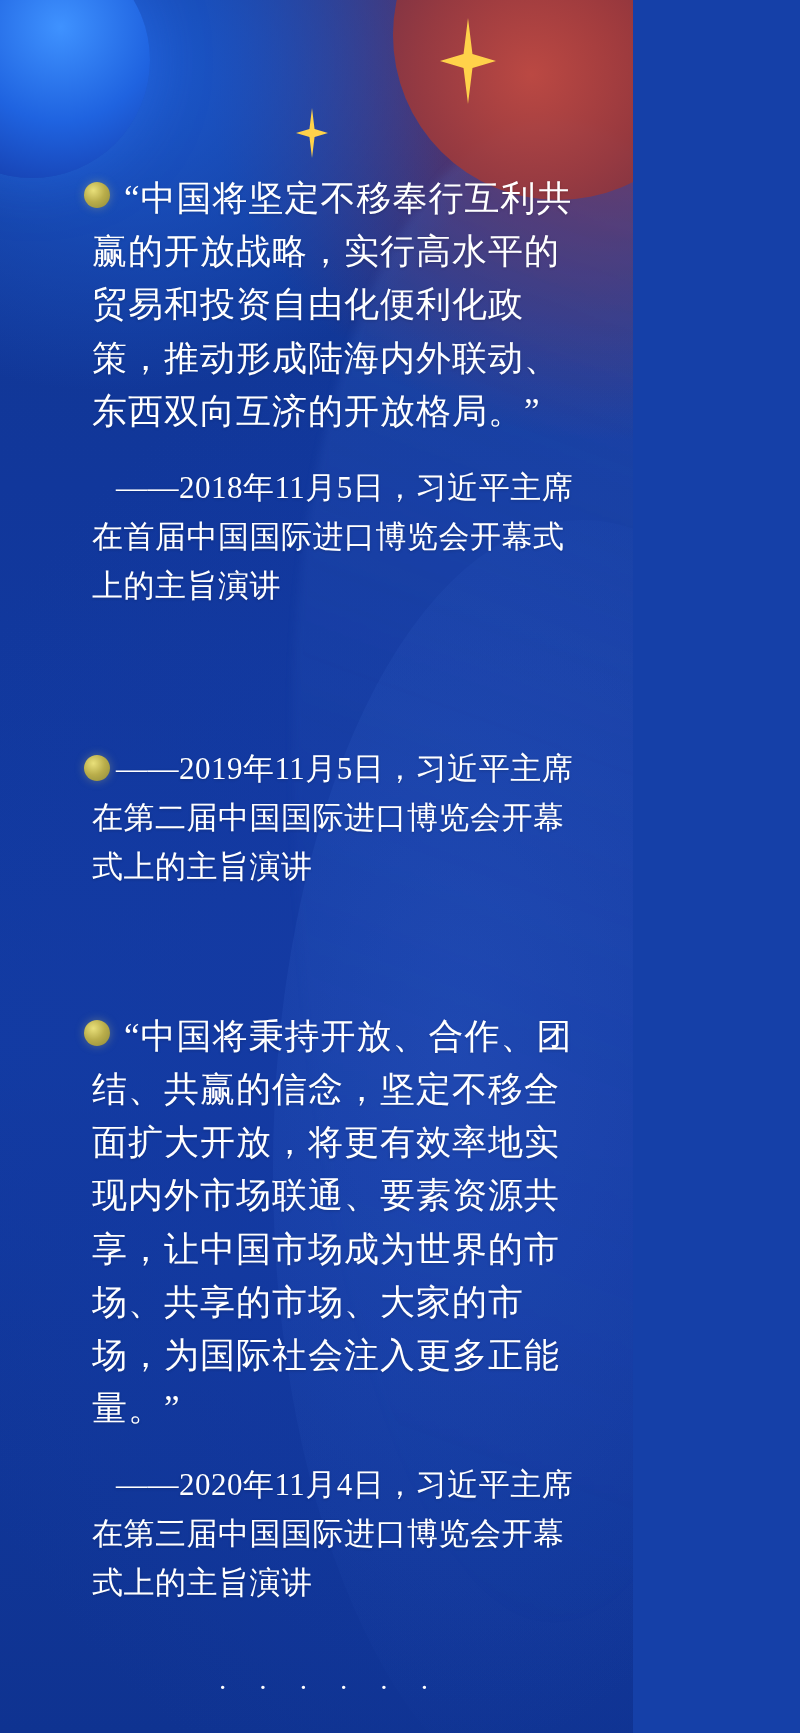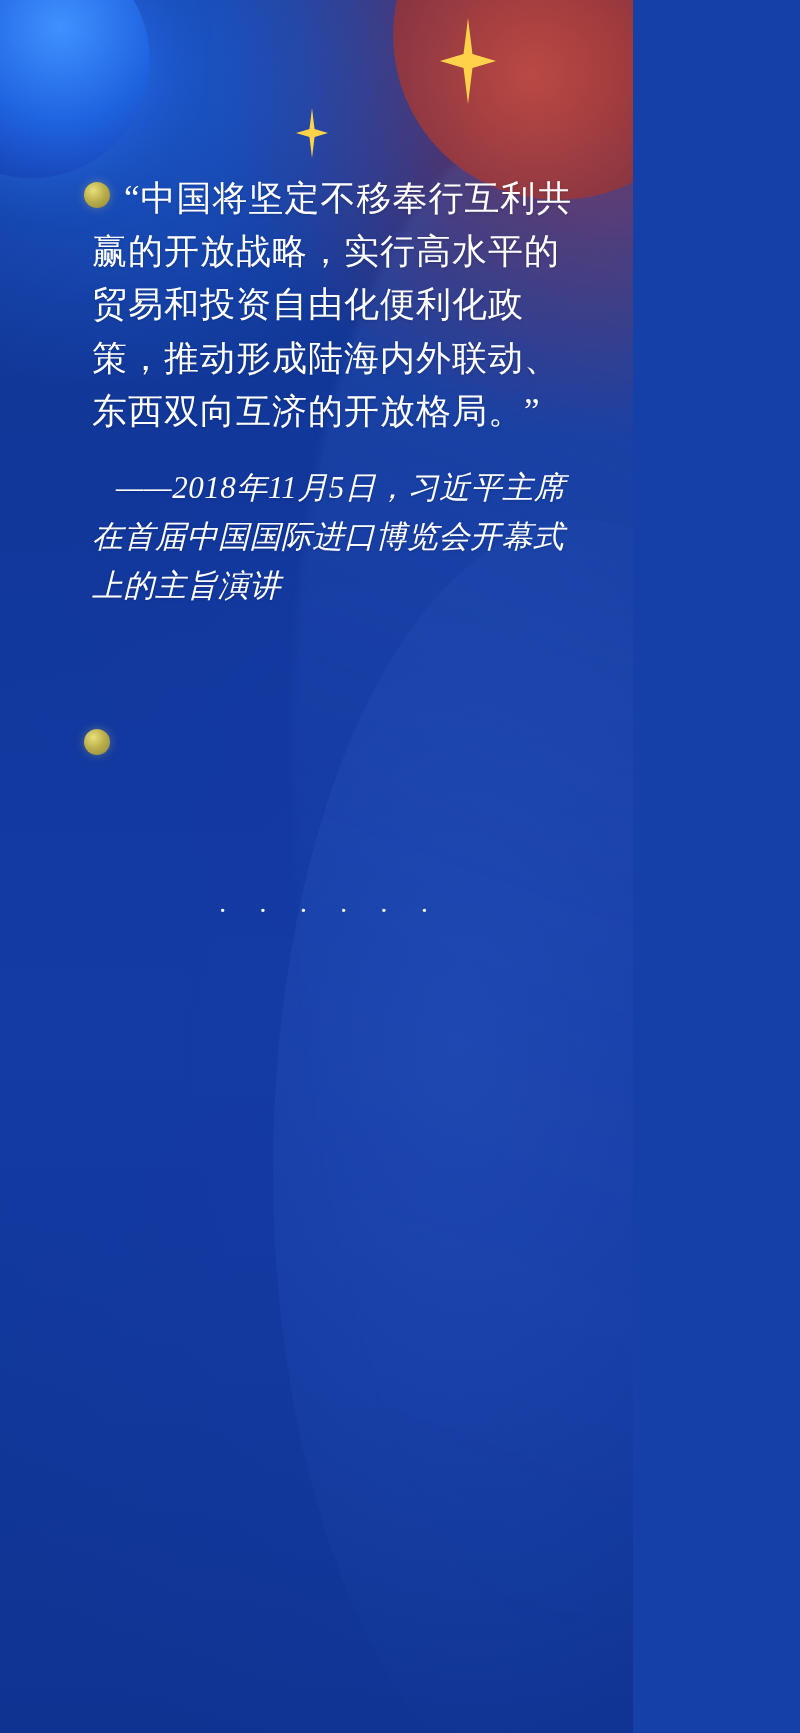--- a/index.html
+++ b/index.html
@@ -123,21 +123,20 @@
   }
   .attribution {
     color: #ffffff;
     font-size: 31px;
     line-height: 1.58;
     letter-spacing: 0.5px;
     margin: 26px 0 0 0;
     text-indent: 24px;
     font-family: "Liberation Serif", "DejaVu Serif", serif;
     text-shadow: 0 1px 3px rgba(0,0,0,0.18);
-    font-style: italic;
   }
   .gap-1 { height: 44px; }
   .gap-2 { height: 54px; }
   .dots {
     text-align: center;
     color: #ffffff;
     font-size: 28px;
     letter-spacing: 12px;
     margin-top: 58px;
     padding-right: 8px;
@@ -160,21 +159,27 @@
     <div class="quote-block">
       <div class="bullet"></div>
       <p class="quote-text">“中国将坚定不移奉行互利共赢的开放战略，实行高水平的贸易和投资自由化便利化政策，推动形成陆海内外联动、东西双向互济的开放格局。”</p>
       <p class="attribution">——2018年11月5日，习近平主席在首届中国国际进口博览会开幕式上的主旨演讲</p>
     </div>
 
     <div class="gap-1"></div>
 
     <div class="quote-block">
       <div class="bullet"></div>
+      <p class="attribution">——2019年11月5日，习近平主席在第二届中国国际进口博览会开幕式上的主旨演讲</p>
     </div>
 
     <div class="gap-2"></div>
 
+    <div class="quote-block">
+      <div class="bullet"></div>
+      <p class="quote-text">“中国将秉持开放、合作、团结、共赢的信念，坚定不移全面扩大开放，将更有效率地实现内外市场联通、要素资源共享，让中国市场成为世界的市场、共享的市场、大家的市场，为国际社会注入更多正能量。”</p>
+      <p class="attribution">——2020年11月4日，习近平主席在第三届中国国际进口博览会开幕式上的主旨演讲</p>
+    </div>
 
     <div class="dots">· · · · · ·</div>
 
   </div>
 </div>
 
 </body></html>

